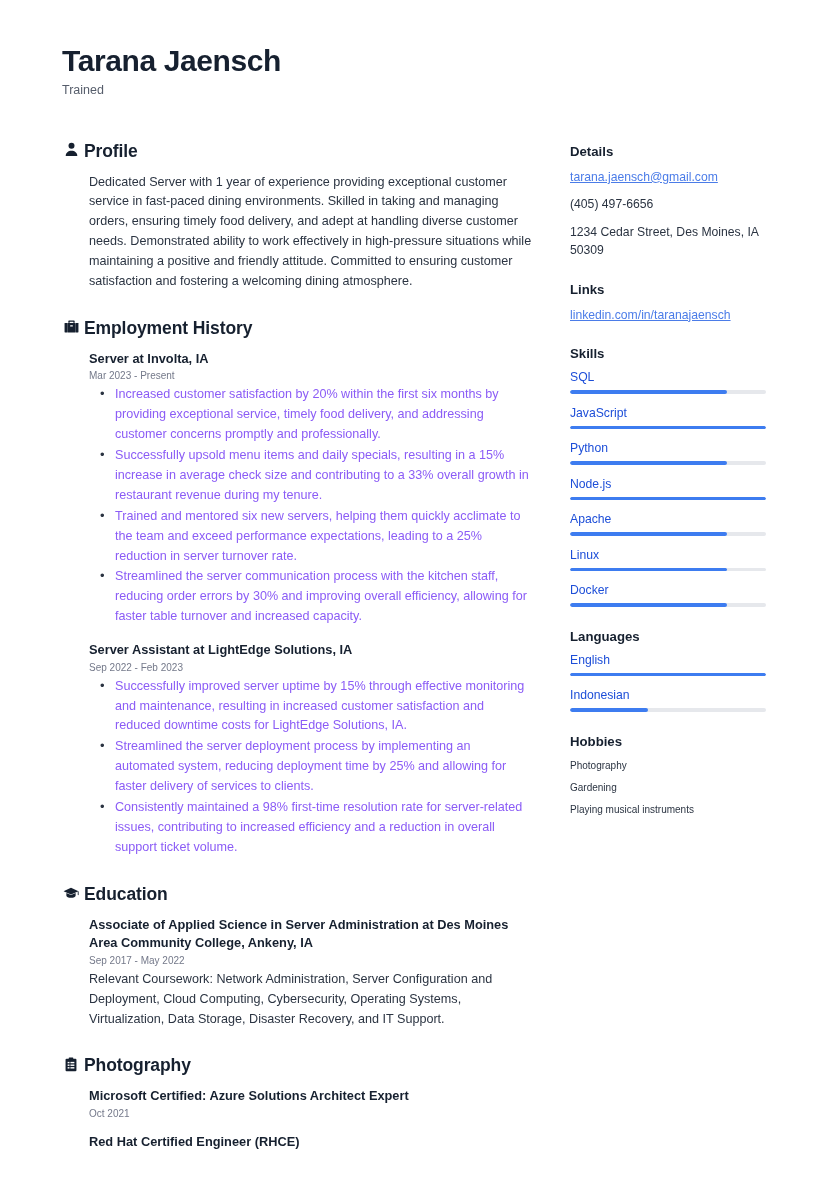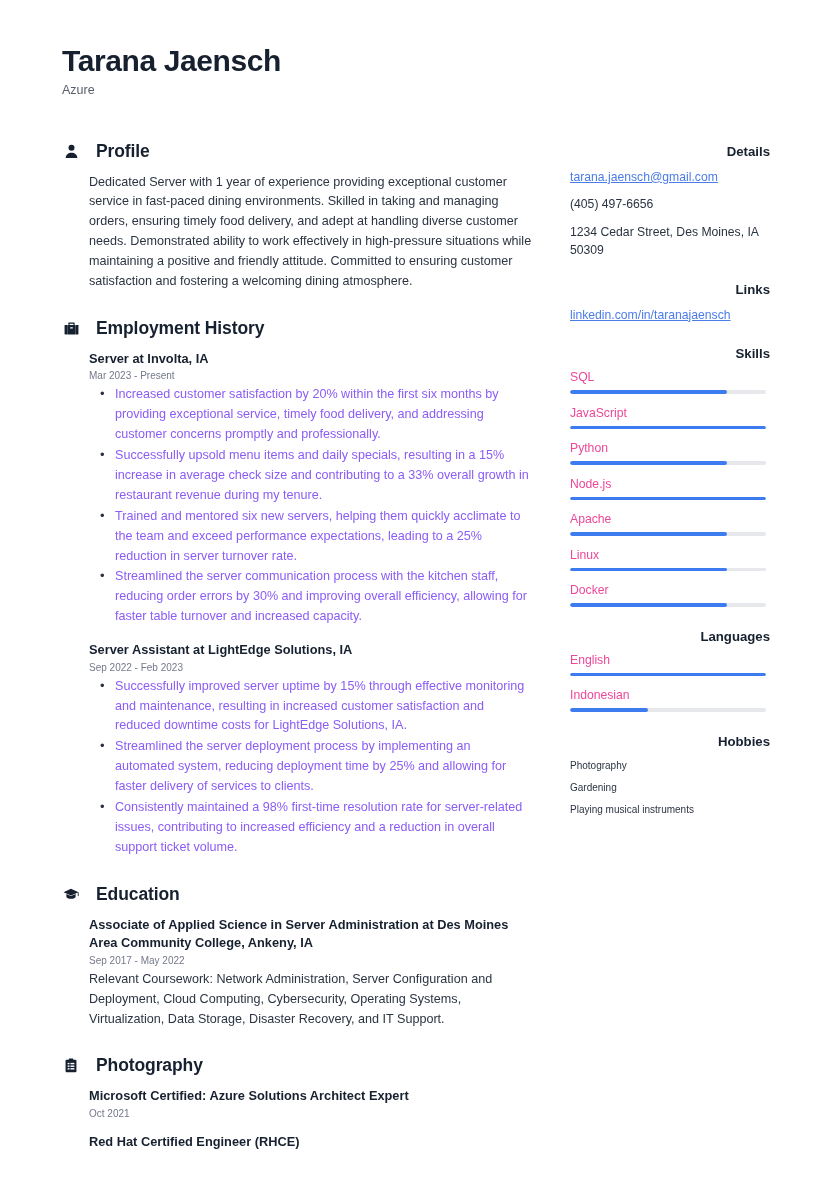--- a/index.html
+++ b/index.html
@@ -57,22 +57,22 @@
     flex: 0 0 200px;
     margin-left: 38px;
     padding-top: 3px;
   }
 
   
   .section { margin-bottom: 26px; }
 
   .section-head {
     display: flex;
-    align-items: center;
-    gap: 16px;
+    align-items: flex-start;
+    gap: 4px;
     margin-bottom: 11px;
   }
 
   .section-head .sec-icon {
     width: 18px;
     height: 18px;
     display: flex;
     align-items: center;
     justify-content: center;
     color: #16202f;
@@ -145,21 +145,20 @@
   }
 
   
   .side-block { margin-bottom: 22px; }
 
   .side-title {
     font-size: 13.2px;
     font-weight: bold;
     color: #16202f;
     margin-bottom: 9px;
-    text-align: right;
   }
 
   .side-text {
     font-size: 12.2px;
     line-height: 1.52;
     color: #2b3442;
     margin-bottom: 9px;
   }
 
   .side-link {
@@ -170,21 +169,21 @@
     display: block;
     margin-bottom: 9px;
     word-break: break-word;
   }
 
   
   .rated { margin-bottom: 12px; }
 
   .rated-label {
     font-size: 12.2px;
-    color: #ec4899;
+    color: #1d4ed8;
     margin-bottom: 6px;
   }
 
   .bar-track {
     position: relative;
     width: 196px;
     height: 3.5px;
     background: #e6e8ec;
     border-radius: 2px;
     overflow: hidden;
@@ -206,21 +205,21 @@
 
   .tight { margin-bottom: 3px; }
 </style>
 </head>
 <body>
 
 <div class="page">
 
   <div class="header">
     <div class="full-name">Tarana Jaensch</div>
-    <div class="job-title">Azure</div>
+    <div class="job-title">Trained</div>
   </div>
 
   <div class="columns">
 
     <div class="col-main">
 
       <div class="section">
         <div class="section-head">
           <span class="sec-icon">
             <svg width="15" height="15" viewBox="0 0 16 16" fill="currentColor">

